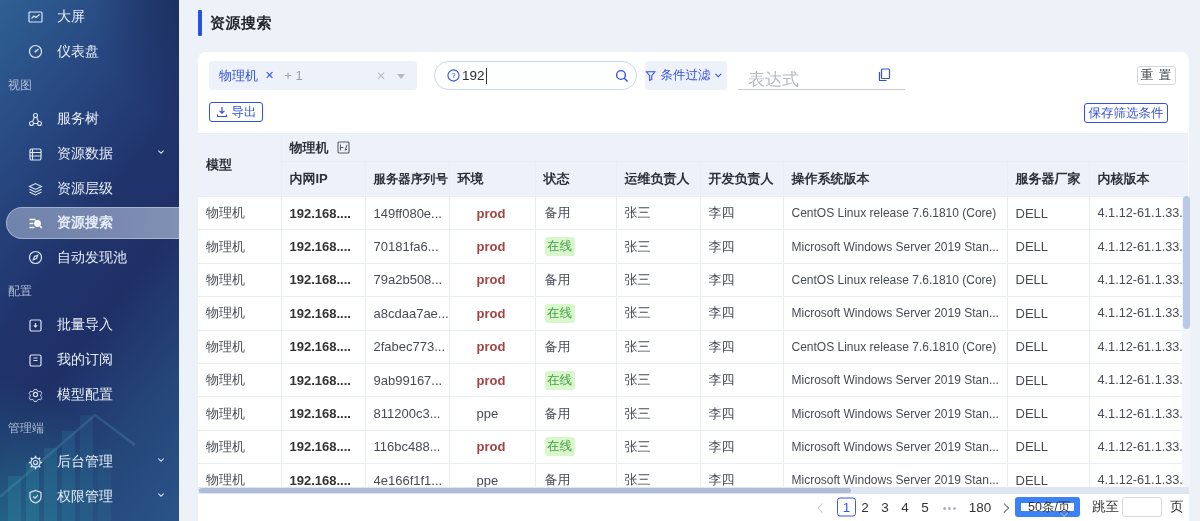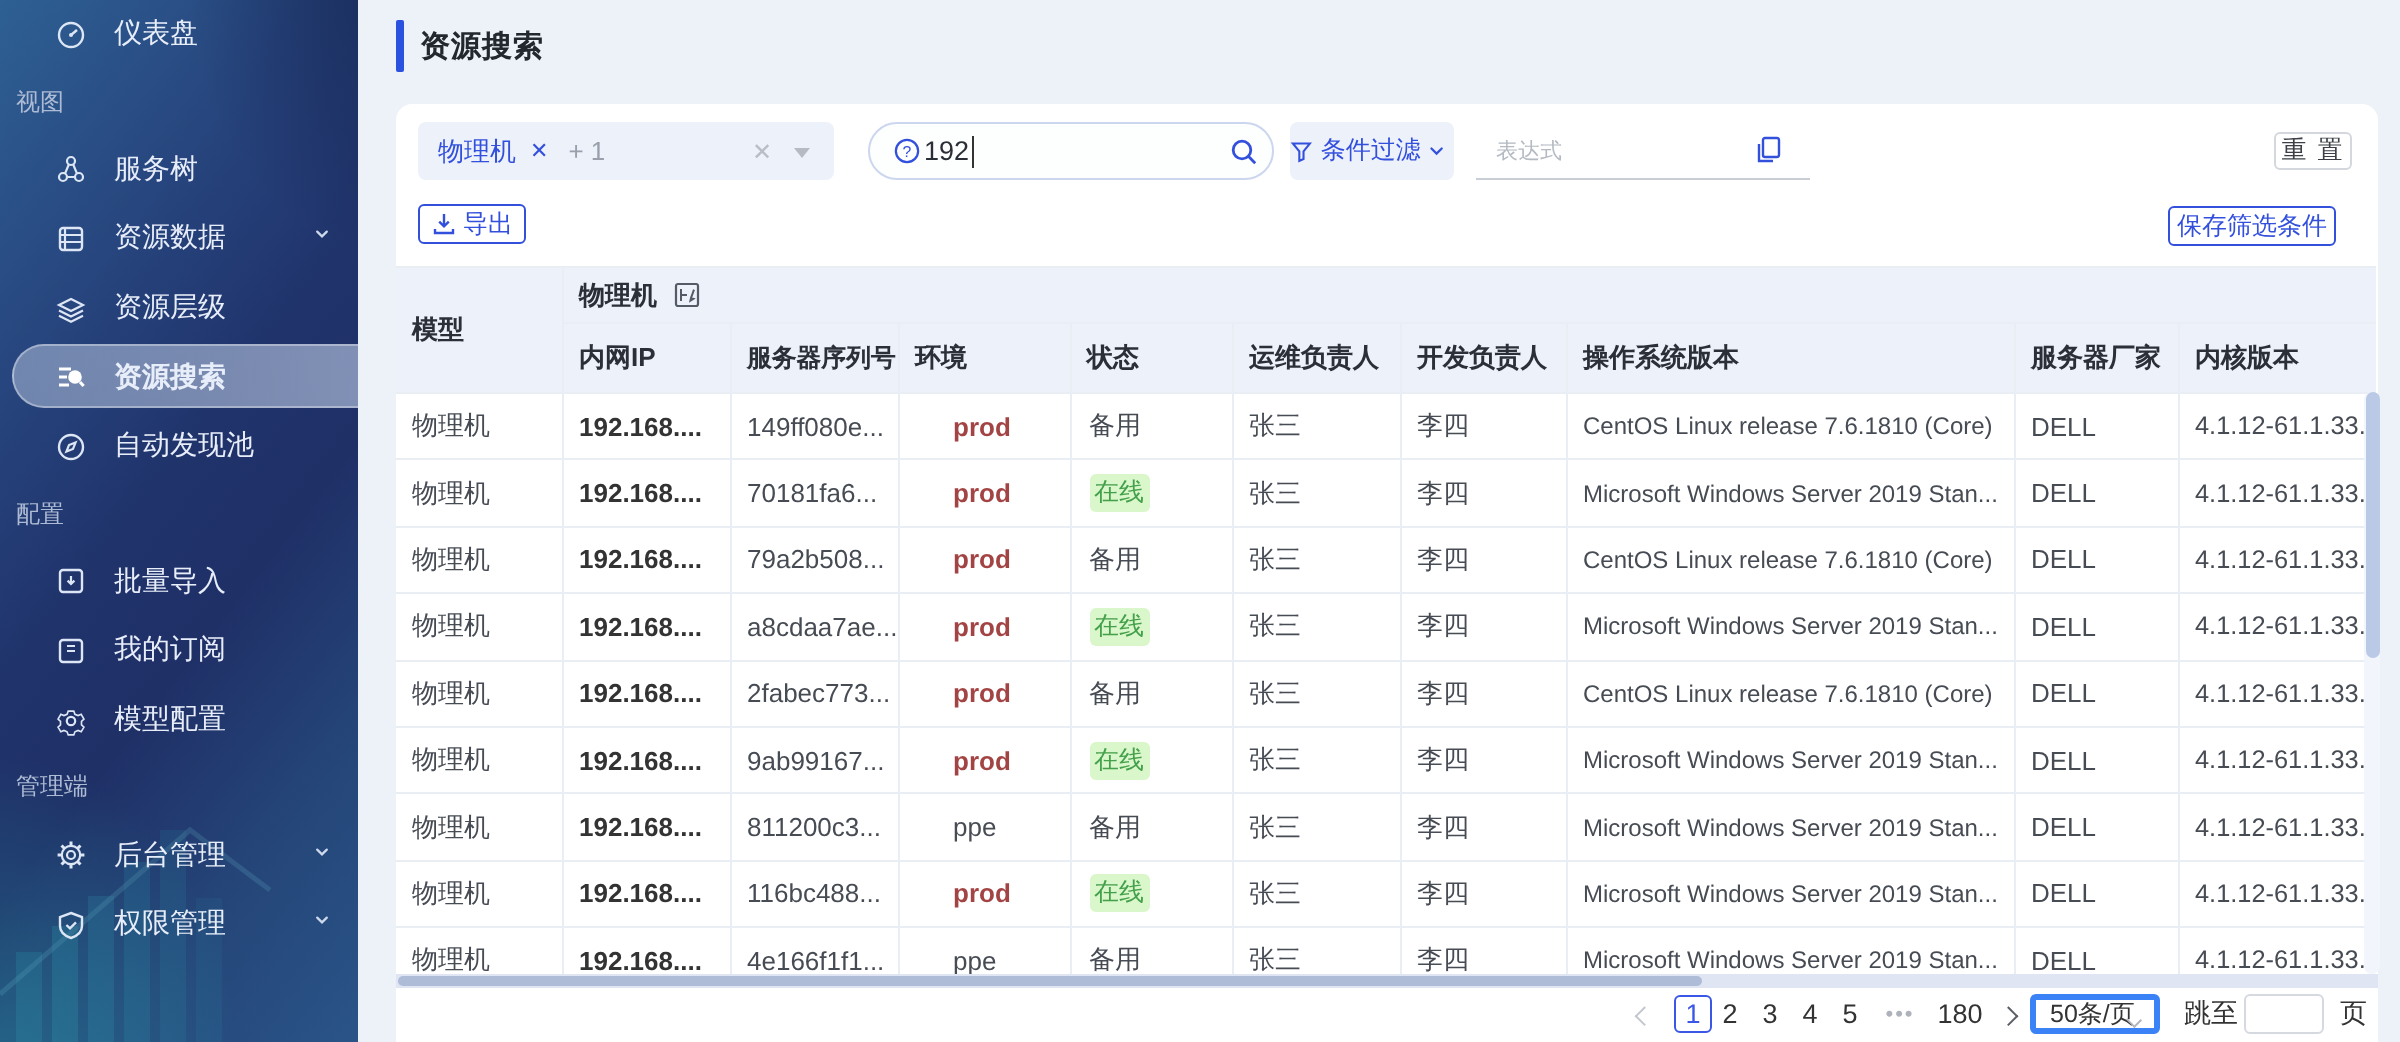--- a/index.html
+++ b/index.html
@@ -45,21 +45,21 @@
 .spill .txt { position:absolute; left:27px; top:6px; font-size:13.5px; color:#2a2e35;text-align:right; }
 .spill .cur { position:absolute; left:51px; top:6px; width:1.3px; height:16px; background:#333; }
 .spill .mag { position:absolute; right:7px; top:7px; width:14px; height:14px; }
 
 .fpill { position:absolute; left:447px; top:9px; width:82px; height:29px; background:#edf1fa; border-radius:4px;
   display:flex; align-items:center; justify-content:center; color:#3350dd; font-size:12.5px; white-space:nowrap; }
 .fpill svg { margin-right:4px; }
 .fpill .fchev { margin-left:4px; }
 
 .expr { position:absolute; left:540px; top:9px; width:167px; height:29px; border-bottom:1px solid #c9cdd6; }
-.expr .ph { position:absolute; left:10px; top:7px; color:#b4b9c2; font-size:11px; }
+.expr .ph { position:absolute; left:10px; top:7px; color:#b4b9c2; font-size:17px; }
 .expr .cp { position:absolute; right:14px; top:7px; width:13px; height:14px; }
 
 .btn-reset { position:absolute; left:939px; top:14px; width:39px; height:19px; background:#fff; border:1px solid #d4d7dd; border-radius:3px;
   color:#3c4046; font-size:12.5px; display:flex; align-items:center; justify-content:center; letter-spacing:1px;}
 .btn-exp { position:absolute; left:11px; top:50px; width:54px; height:20px; background:#fff; border:1px solid #3350dd; border-radius:3px;
   color:#3350dd; font-size:12.5px; display:flex; align-items:center; justify-content:center; }
 .btn-exp svg { margin-right:4px; }
 .btn-save { position:absolute; left:886px; top:51px; width:84px; height:20px; background:#fff; border:1px solid #3350dd; border-radius:3px;
   color:#3350dd; font-size:12.5px; display:flex; align-items:center; justify-content:center; }
 
@@ -88,21 +88,21 @@
 
 #pager { position:absolute; left:0; top:441.5px; width:991px; height:27.5px; background:#fff;
   font-size:13.5px; color:#333; }
 #pager > * { position:absolute; top:50%; transform:translateY(-50%); }
 #pager .tot { left:476px; }
 .pg { width:20px; height:19px; display:flex; align-items:center; justify-content:center; transform:translateY(-50%); }
 .pg.act { width:19px; border:1px solid #3a57e8; border-radius:3px; color:#3a57e8; }
 .cvl { width:6.5px; height:6.5px; border-left:1.4px solid #c3c7cf; border-bottom:1.4px solid #c3c7cf; transform:rotate(45deg); }
 .cvr { width:6.5px; height:6.5px; border-right:1.4px solid #5a5e66; border-top:1.4px solid #5a5e66; transform:rotate(45deg); }
 .pg.dots { color:#aeb3bb; letter-spacing:1px; font-size:11px; }
-.psel { left:817px; width:65px; height:20px; border:3px solid #3b82f6; border-radius:3px; position:absolute;
+.psel { left:817px; width:65px; height:20px; border:6px solid #3b82f6; border-radius:3px; position:absolute;
   font-size:12.5px; display:flex; align-items:center; padding-left:7px; color:#333; }
 .psel .car { position:absolute; right:7px; top:7px; width:6px; height:6px; border-right:1.3px solid #b0b4bc; border-bottom:1.3px solid #b0b4bc; transform:rotate(45deg) scale(1,0.9);}
 .jmp { left:894px; }
 .jinp { left:924px; width:40px; height:20px; border:1px solid #d6d9df; border-radius:3px; }
 .yfin { left:972px; }
 </style>
 </head>
 <body>
 <div id="app">
   <div id="side">
@@ -110,20 +110,24 @@
       <g opacity="0.42">
       <rect x="8" y="75" width="13" height="45" fill="rgba(52,210,215,0.30)"></rect>
       <rect x="26" y="62" width="13" height="58" fill="rgba(52,210,215,0.34)"></rect>
       <rect x="44" y="47" width="13" height="73" fill="rgba(52,210,215,0.30)"></rect>
       <rect x="62" y="30" width="13" height="90" fill="rgba(52,210,215,0.26)"></rect>
       <rect x="80" y="14" width="13" height="106" fill="rgba(52,210,215,0.20)"></rect>
       <rect x="98" y="48" width="13" height="72" fill="rgba(52,210,215,0.14)"></rect>
       <path d="M0 96 L95 14 L135 44" stroke="rgba(130,225,235,0.35)" stroke-width="2.5" fill="none"></path>
       </g>
     </svg>
+    <div class="mitem"><svg class="mi" viewBox="0 0 15 15">
+          <rect x="1" y="2" width="13" height="10" rx="1" fill="none" stroke="#dde6f5" stroke-width="1.2"></rect>
+          <polyline points="3.5,8.5 6,6 8,7.5 11.5,4.5" fill="none" stroke="#dde6f5" stroke-width="1.2"></polyline>
+        </svg>大屏</div>
     <div class="mitem"><svg class="mi" viewBox="0 0 15 15">
           <circle cx="7.5" cy="7.5" r="6" fill="none" stroke="#dde6f5" stroke-width="1.2"></circle>
           <path d="M7.5 7.5 L10.5 5" stroke="#dde6f5" stroke-width="1.2"></path>
           <circle cx="7.5" cy="7.5" r="1" fill="#dde6f5"></circle>
         </svg>仪表盘</div>
     <div class="mlabel">视图</div>
     <div class="mitem"><svg class="mi" viewBox="0 0 15 15">
           <circle cx="7.5" cy="3.5" r="2" fill="none" stroke="#dde6f5" stroke-width="1.1"></circle>
           <circle cx="3.5" cy="11.5" r="2" fill="none" stroke="#dde6f5" stroke-width="1.1"></circle>
           <circle cx="11.5" cy="11.5" r="2" fill="none" stroke="#dde6f5" stroke-width="1.1"></circle>

